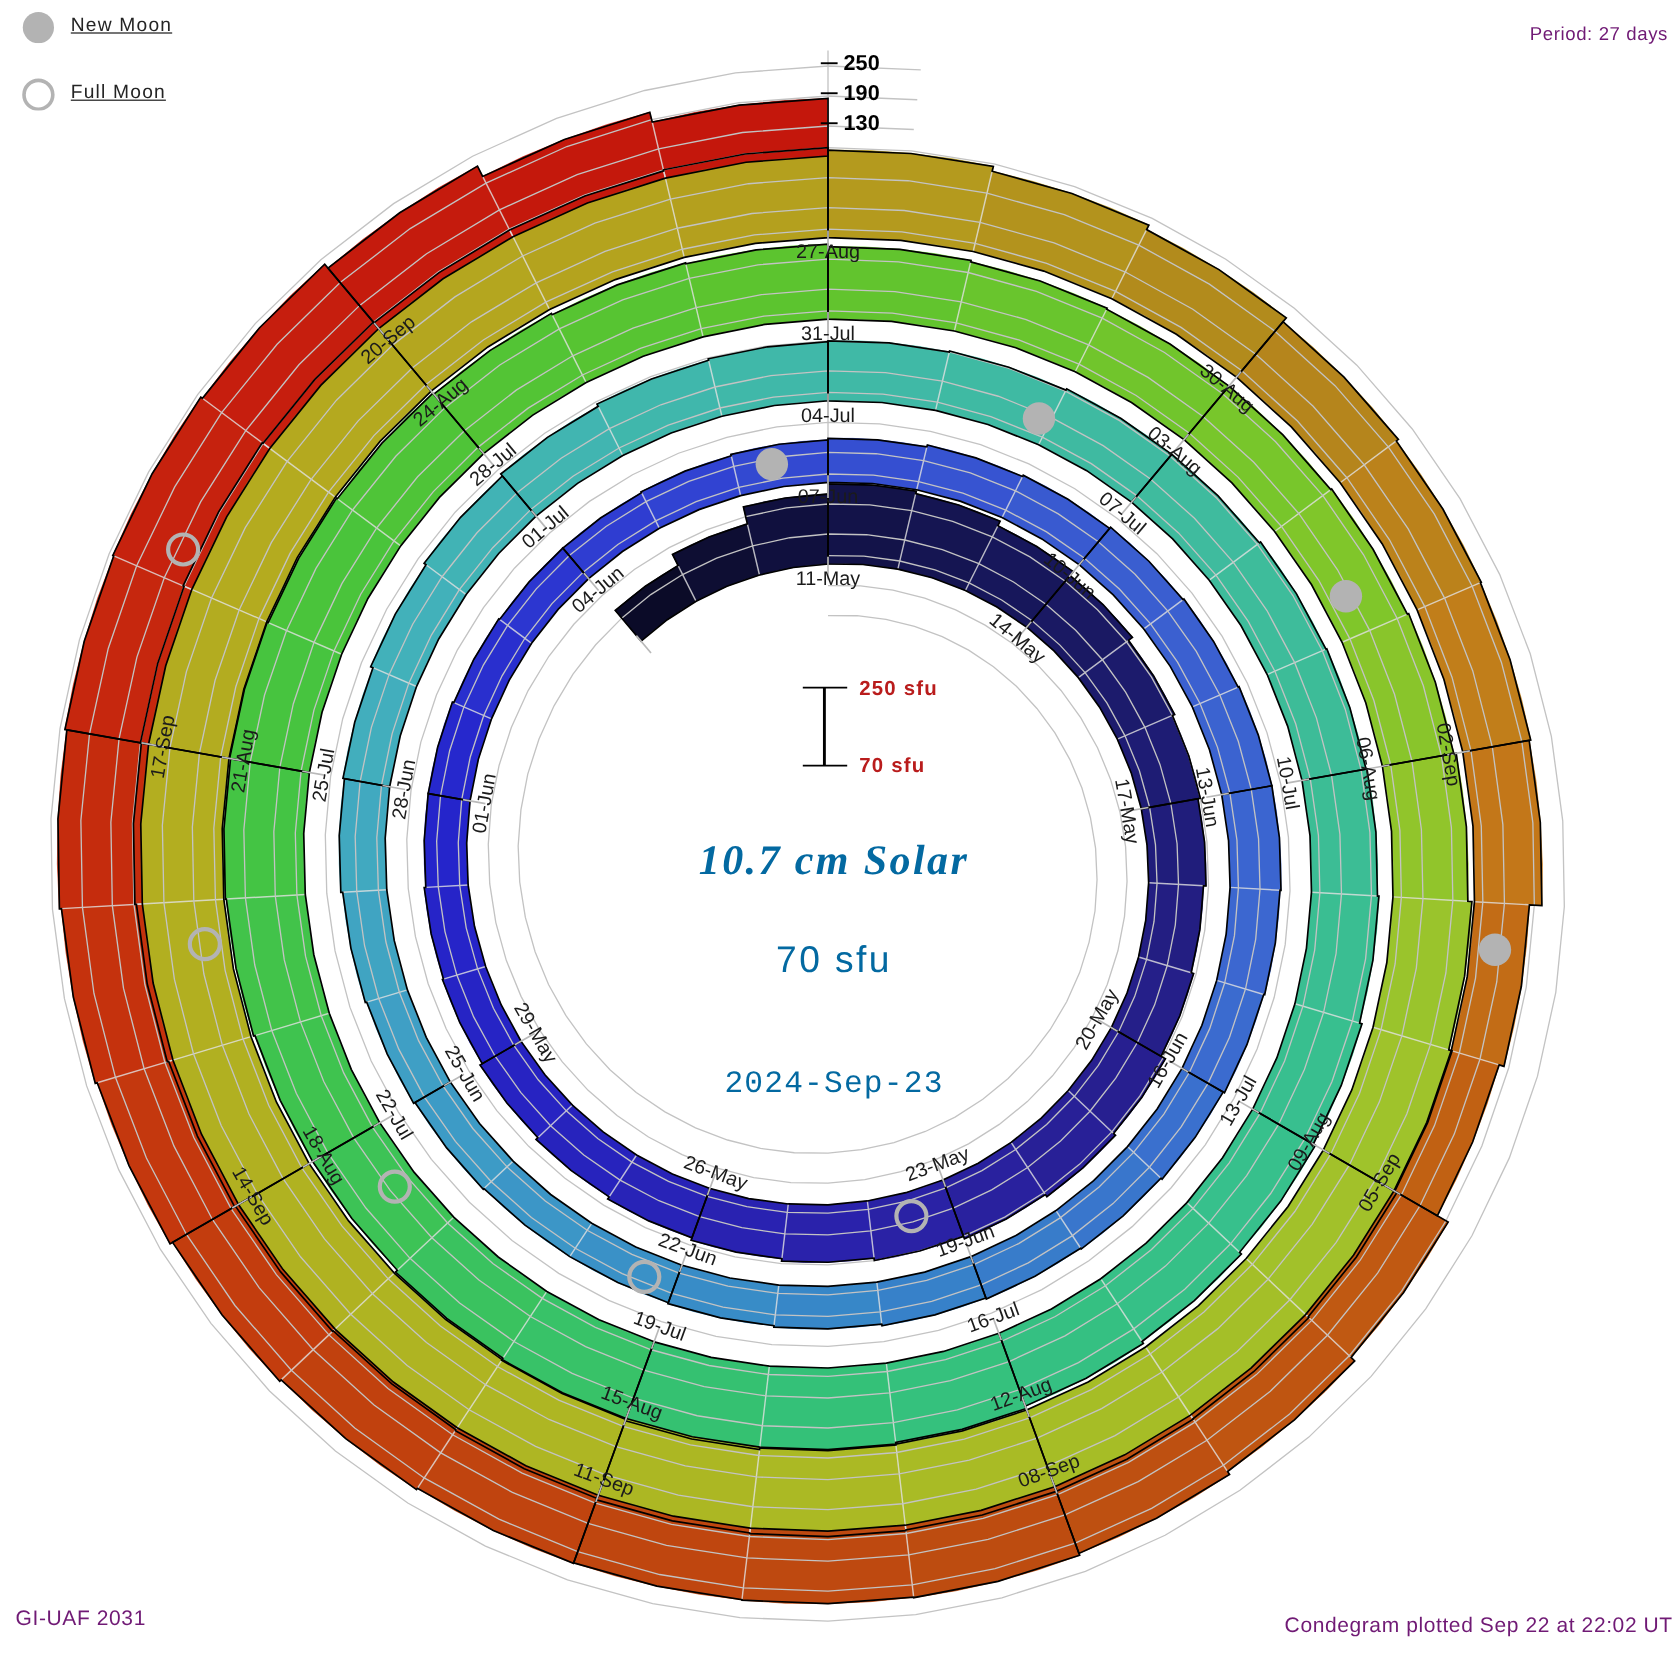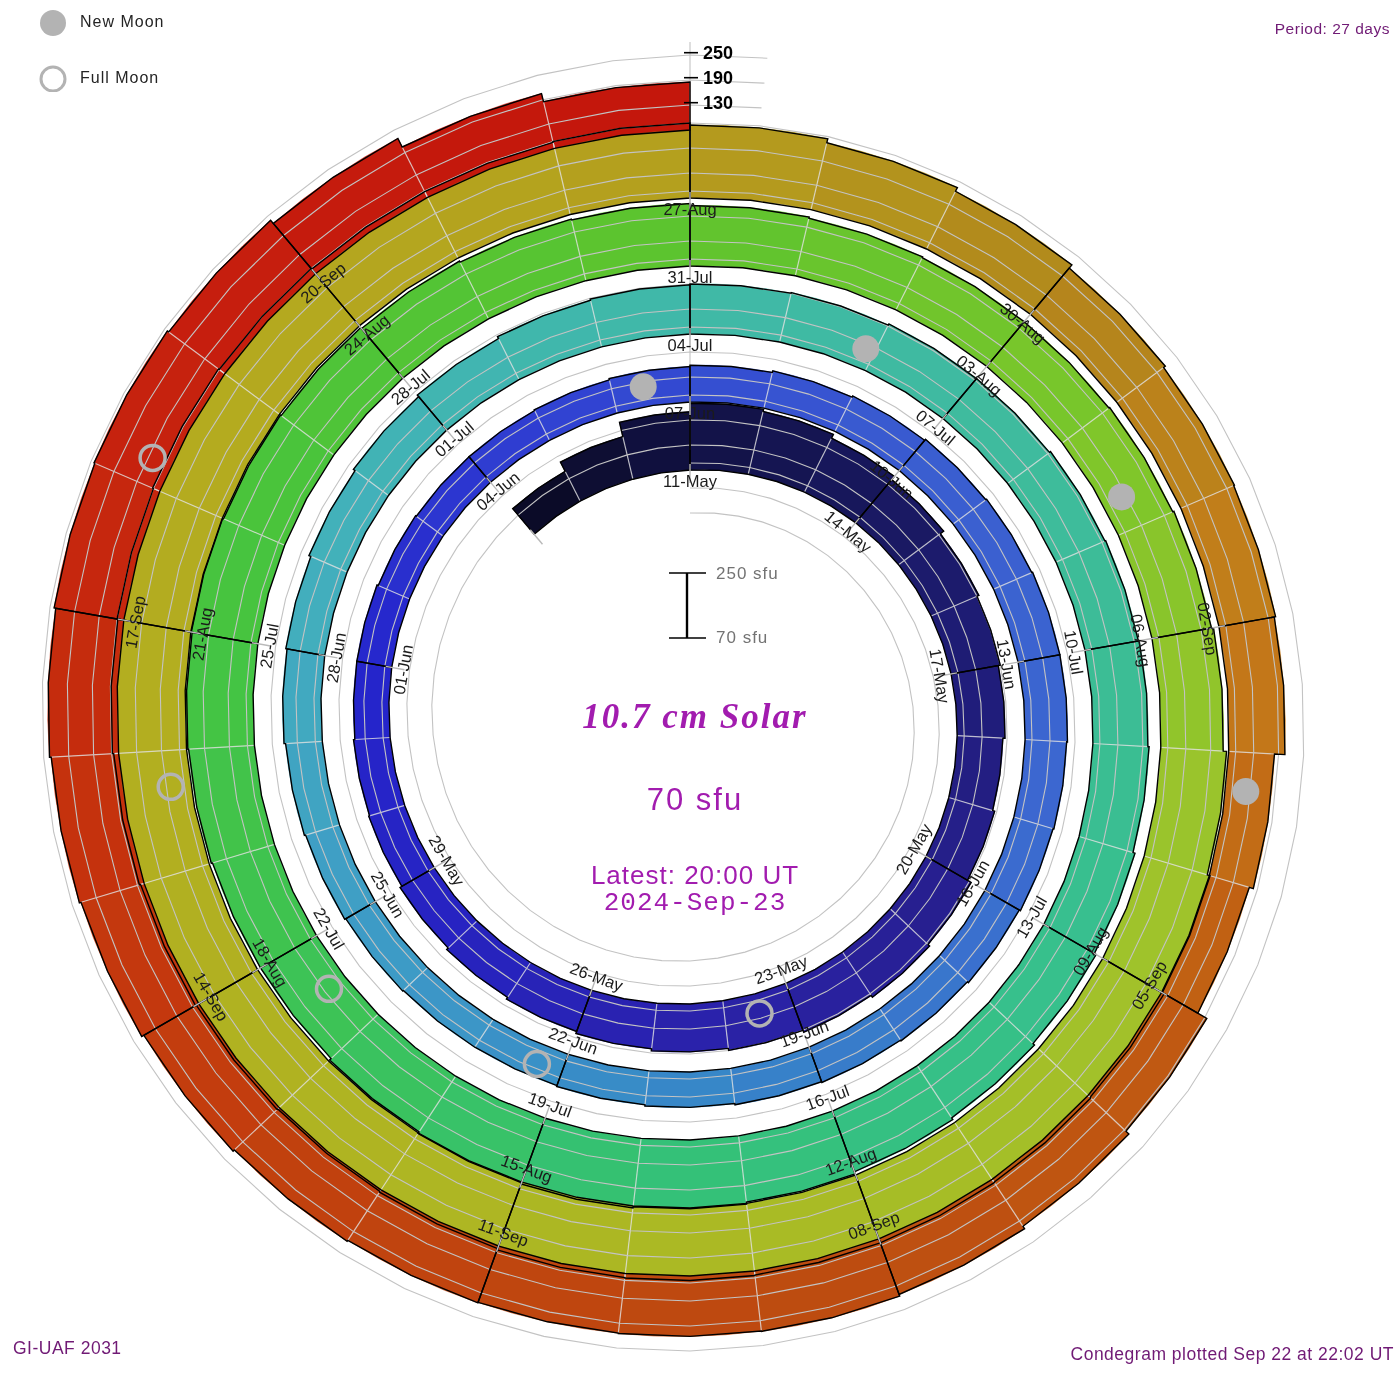--- a/index.html
+++ b/index.html
@@ -1,28 +1,28 @@
 <!DOCTYPE html>
 <html><head>
 <meta charset="utf-8">
 <style>
   html,body{margin:0;padding:0;background:#ffffff;}
   #page{position:relative;width:1400px;height:1400px;background:#fff;overflow:hidden;
         font-family:"Liberation Sans",sans-serif;color:#1b1b1b;}
   #spiral-svg{position:absolute;left:0;top:0;}
   .corner{position:absolute;font-size:16px;color:#701a75;letter-spacing:0.5px;}
-  .legend{position:absolute;left:39px;top:6px;}
+  .legend{position:absolute;left:18px;top:6px;text-decoration:underline;}
   .legend-item{display:flex;align-items:center;gap:13px;height:32px;margin-bottom:24px;}
   .legend-item .lbl{font-size:16px;color:#242424;letter-spacing:1px;}
-  .center-text{position:absolute;left:440px;width:510px;text-align:center;color:#a21caf;}
+  .center-text{position:absolute;left:440px;width:510px;text-align:center;color:#0369a1;}
   .ct-title{font-family:"Liberation Serif",serif;font-style:italic;font-weight:bold;
             font-size:35px;letter-spacing:2px;}
   .ct-flux{font-size:31px;letter-spacing:2px;}
   .ct-latest{font-size:26px;letter-spacing:1px;}
-  .scale-label{position:absolute;font-size:17px;color:#737373;letter-spacing:1px;}
+  .scale-label{position:absolute;font-size:17px;color:#b91c1c;letter-spacing:1px;font-weight:bold;}
   #scalebar-svg{position:absolute;left:666px;top:566px;}
 </style>
 </head>
 <body>
 
 <div id="page">
 
   <svg id="spiral-svg" width="1400" height="1400" viewBox="0 0 1400 1400">
       <polygon points="534.2,534.3 544.8,525.0 556.1,516.4 567.8,508.4 580.1,501.1 565.1,471.3 551.2,479.5 537.8,488.5 524.9,498.3 512.7,508.7" fill="rgb(11,11,40)" stroke="rgb(11,11,40)" stroke-width="0.6"></polygon>
       <polygon points="580.1,501.1 592.7,494.5 605.8,488.6 619.2,483.5 632.9,479.2 622.8,436.6 606.7,441.6 590.8,447.5 575.4,454.3 560.4,462.0" fill="rgb(14,14,51)" stroke="rgb(14,14,51)" stroke-width="0.6"></polygon>
@@ -436,16 +436,15 @@
   <svg id="scalebar-svg" width="48" height="82">
     <line x1="21" y1="7" x2="21" y2="72" stroke="#000" stroke-width="2.4"></line>
     <line x1="3" y1="7" x2="40" y2="7" stroke="#000" stroke-width="1.6"></line>
     <line x1="3" y1="72" x2="40" y2="72" stroke="#000" stroke-width="1.6"></line>
   </svg>
   <div class="scale-label" style="left:716px;top:564px;">250 sfu</div>
   <div class="scale-label" style="left:716px;top:628px;">70 sfu</div>
 
   <div class="center-text ct-title" style="top:697px;">10.7 cm Solar</div>
   <div class="center-text ct-flux" style="top:782px;">70 sfu</div>
-  <div class="center-text ct-latest" style="top:860px;">Latest: 20:00 UT</div>
   <div class="center-text ct-latest" style="top:888px;font-family:Liberation Mono, monospace;">2024-Sep-23</div>
 
 </div>
 
 </body></html>

